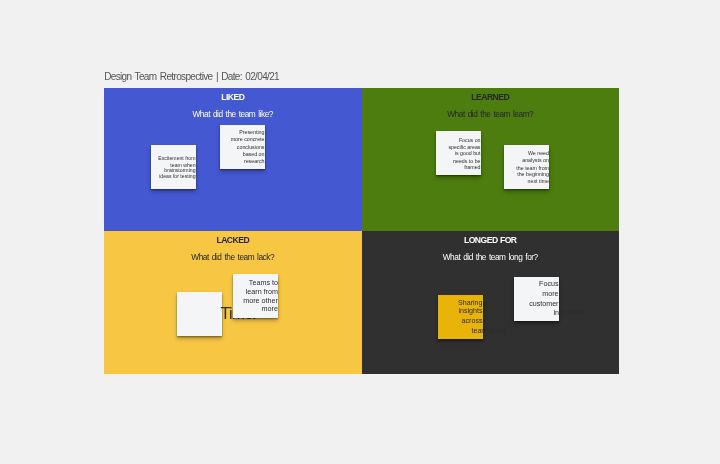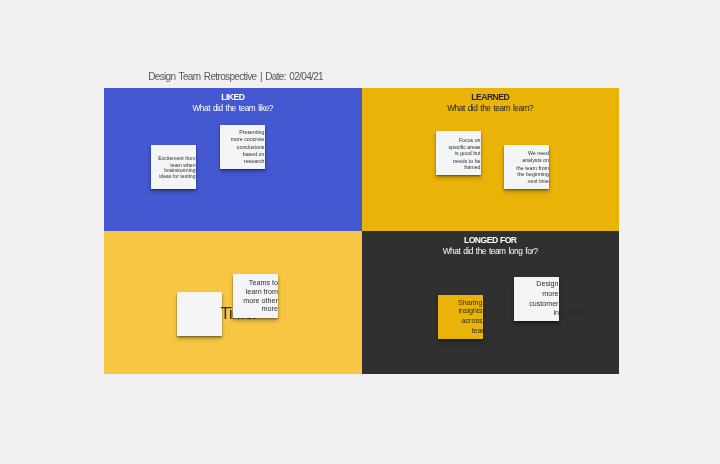--- a/index.html
+++ b/index.html
@@ -16,21 +16,20 @@
   }
   #page-title {
     position: absolute;
     left: 104.2px;
     top: 71px;
     font-size: 10px;
     letter-spacing: -0.65px;
     word-spacing: 1.25px;
     color: #565656;
     white-space: nowrap;
-    margin-left: 44px;
   }
   #board {
     position: absolute;
     left: 104px;
     top: 88px;
     width: 601px;
     height: 286px;
   }
   .quadrant {
     position: absolute;
@@ -54,20 +53,21 @@
     font-weight: bold;
     letter-spacing: -0.52px;
     word-spacing: 0.5px;
     line-height: 11px;
   }
   .q-sub {
     font-size: 8.3px;
     letter-spacing: -0.46px;
     word-spacing: 1.1px;
     line-height: 11px;
+    margin-top: 6px;
   }
   .on-light .q-title, .on-light .q-sub { color: #ffffff; }
   .on-dark  .q-title, .on-dark  .q-sub { color: #262626; }
   .note {
     position: absolute;
     width: 45px;
     height: 44px;
     background: #f4f5f7;
     box-shadow: 0 1px 1.5px rgba(0,0,0,0.40), 0 2.5px 4px rgba(0,0,0,0.25);
     text-align: right;
@@ -102,21 +102,21 @@
       </div>
     <div class="note" style="left: 115.5px; top: 36.5px; background: rgb(244, 245, 247); font-size: 5.3px;">
         <div class="note-line" style="top: 5.47px;">Presenting</div>
         <div class="note-line" style="top: 12.78px;">more concrete</div>
         <div class="note-line" style="top: 20.72px;">conclusions</div>
         <div class="note-line" style="top: 27.47px;">based on</div>
         <div class="note-line" style="top: 34.23px;">research</div>
       </div>
   </div>
 
-  <div class="quadrant q-learned on-dark" style="background: #eab308;">
+  <div class="quadrant q-learned on-dark" style="background: #4d7c0f;">
     <div class="q-head">
       <div class="q-title">LEARNED</div>
       <div class="q-sub">What did the team learn?</div>
     </div>
     <div class="note" style="left: 74px; top: 43px; background: rgb(244, 245, 247); font-size: 5.25px;">
         <div class="note-line" style="top: 6.51px;">Focus on</div>
         <div class="note-line" style="top: 13.67px;">specific areas</div>
         <div class="note-line" style="top: 19.72px;">is good but</div>
         <div class="note-line" style="top: 27.68px;">needs to be</div>
         <div class="note-line" style="top: 34.22px;">framed</div>
@@ -124,20 +124,24 @@
     <div class="note" style="left: 142.5px; top: 56.5px; background: rgb(244, 245, 247); font-size: 5.3px;">
         <div class="note-line" style="top: 6.78px;">We need</div>
         <div class="note-line" style="top: 13.47px;">analysts on</div>
         <div class="note-line" style="top: 21.23px;">the team from</div>
         <div class="note-line" style="top: 27.77px;">the beginning</div>
         <div class="note-line" style="top: 34.47px;">next time</div>
       </div>
   </div>
 
   <div class="quadrant q-lacked on-dark" style="background: rgb(247, 199, 68);">
+    <div class="q-head">
+      <div class="q-title">LACKED</div>
+      <div class="q-sub">What did the team lack?</div>
+    </div>
     <div class="note" style="left: 72.5px; top: 61px; background: rgb(244, 245, 247); font-size: 16px; letter-spacing: -0.8px; padding-left: 1.6px;">
         <div class="note-line" style="top: 14.47px; padding-left: 44px;">Time!</div>
       </div>
     <div class="note" style="left: 129px; top: 43px; background: rgb(244, 245, 247); font-size: 7.2px;">
         <div class="note-line" style="top: 4.51px;">Teams to</div>
         <div class="note-line" style="top: 13.7px;">learn from</div>
         <div class="note-line" style="top: 23px;">more other</div>
         <div class="note-line" style="top: 30.7px;">more</div>
       </div>
   </div>
@@ -147,20 +151,20 @@
       <div class="q-title">LONGED FOR</div>
       <div class="q-sub">What did the team long for?</div>
     </div>
     <div class="note" style="left: 76px; top: 64px; background: #eab308; font-size: 7.1px;">
         <div class="note-line" style="top: 4.53px;">Sharing</div>
         <div class="note-line" style="top: 13px;">insights</div>
         <div class="note-line" style="top: 23.22px;">across</div>
         <div class="note-line" style="top: 32.51px; padding-left: 34px;">team leads</div>
       </div>
     <div class="note" style="left: 152px; top: 45.8px; background: rgb(244, 245, 247); font-size: 7.15px;">
-        <div class="note-line" style="top: 4.47px;">Design</div>
+        <div class="note-line" style="top: 4.47px;">Focus</div>
         <div class="note-line" style="top: 14px;">more</div>
         <div class="note-line" style="top: 23.98px;">customer</div>
         <div class="note-line" style="top: 32.98px; padding-left: 40px;">interviews</div>
       </div>
   </div>
 
 </div>
 
 </body></html>

